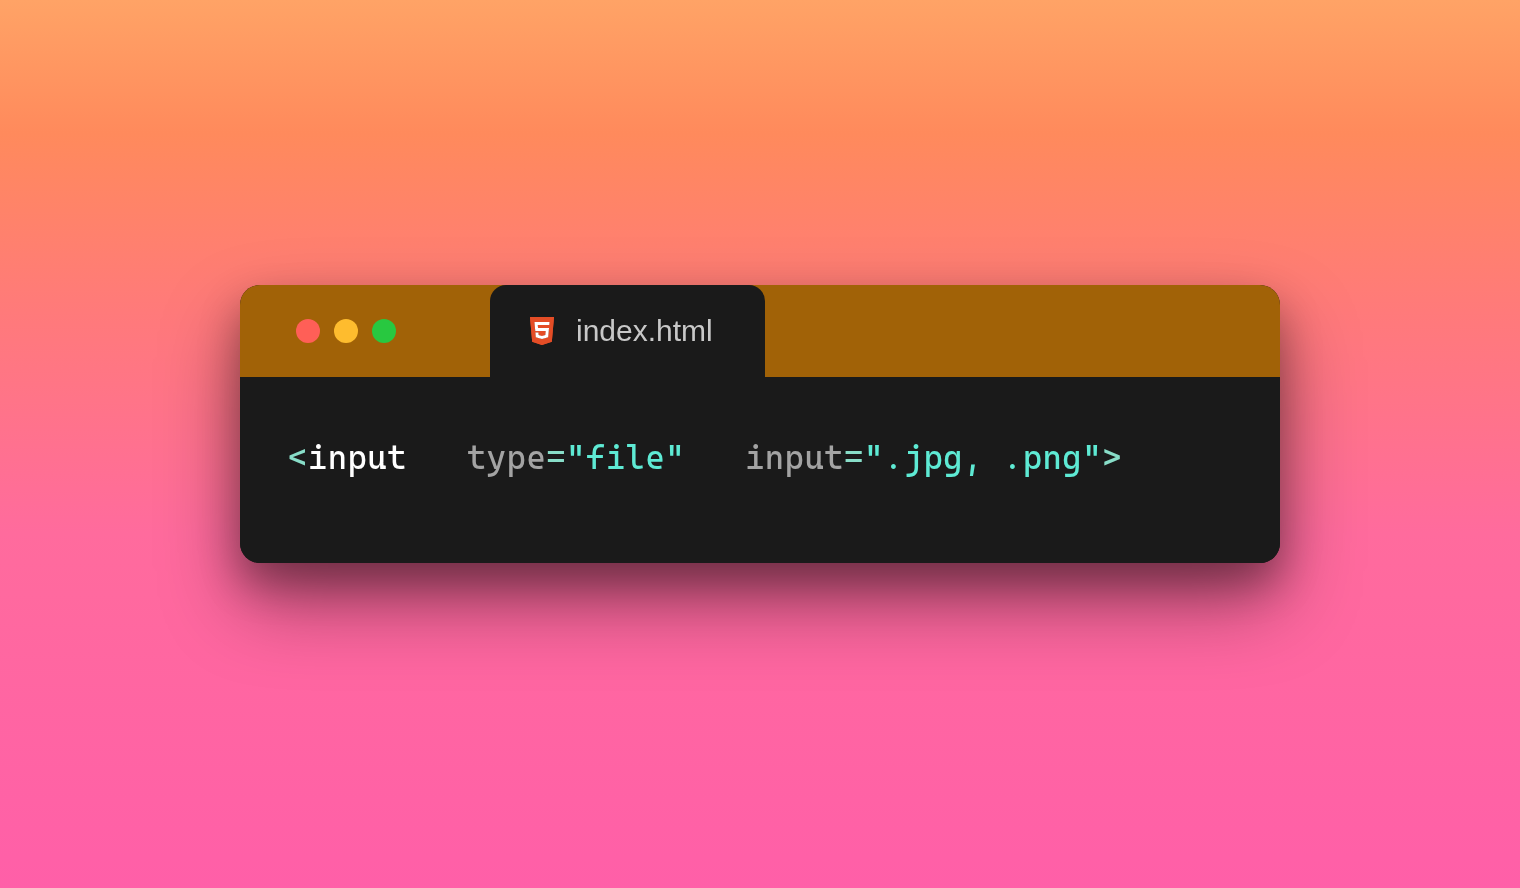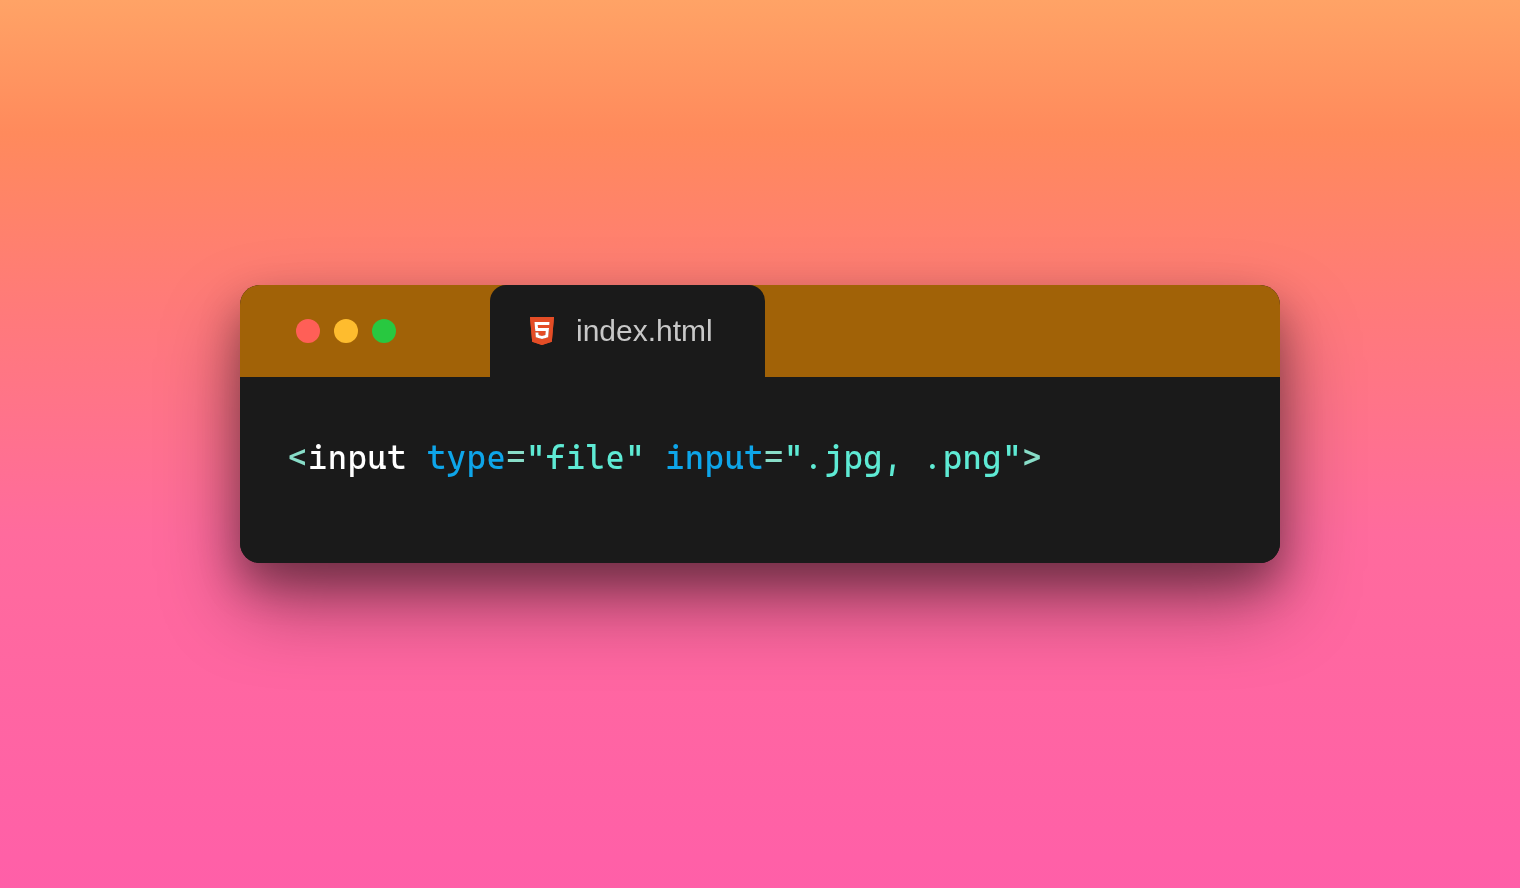--- a/index.html
+++ b/index.html
@@ -104,21 +104,22 @@
 
     .tok-bracket {
       color: #88ddc8;
     }
 
     .tok-tag {
       color: #ffffff;
     }
 
     .tok-attr {
-      color: #0ea5e9;
+      color: #a3a3a3;
+      margin-left: 40px;
     }
 
     .tok-operator {
       color: #88ddc8;
     }
 
     .tok-string {
       color: #5eead4;
     }
   </style>

